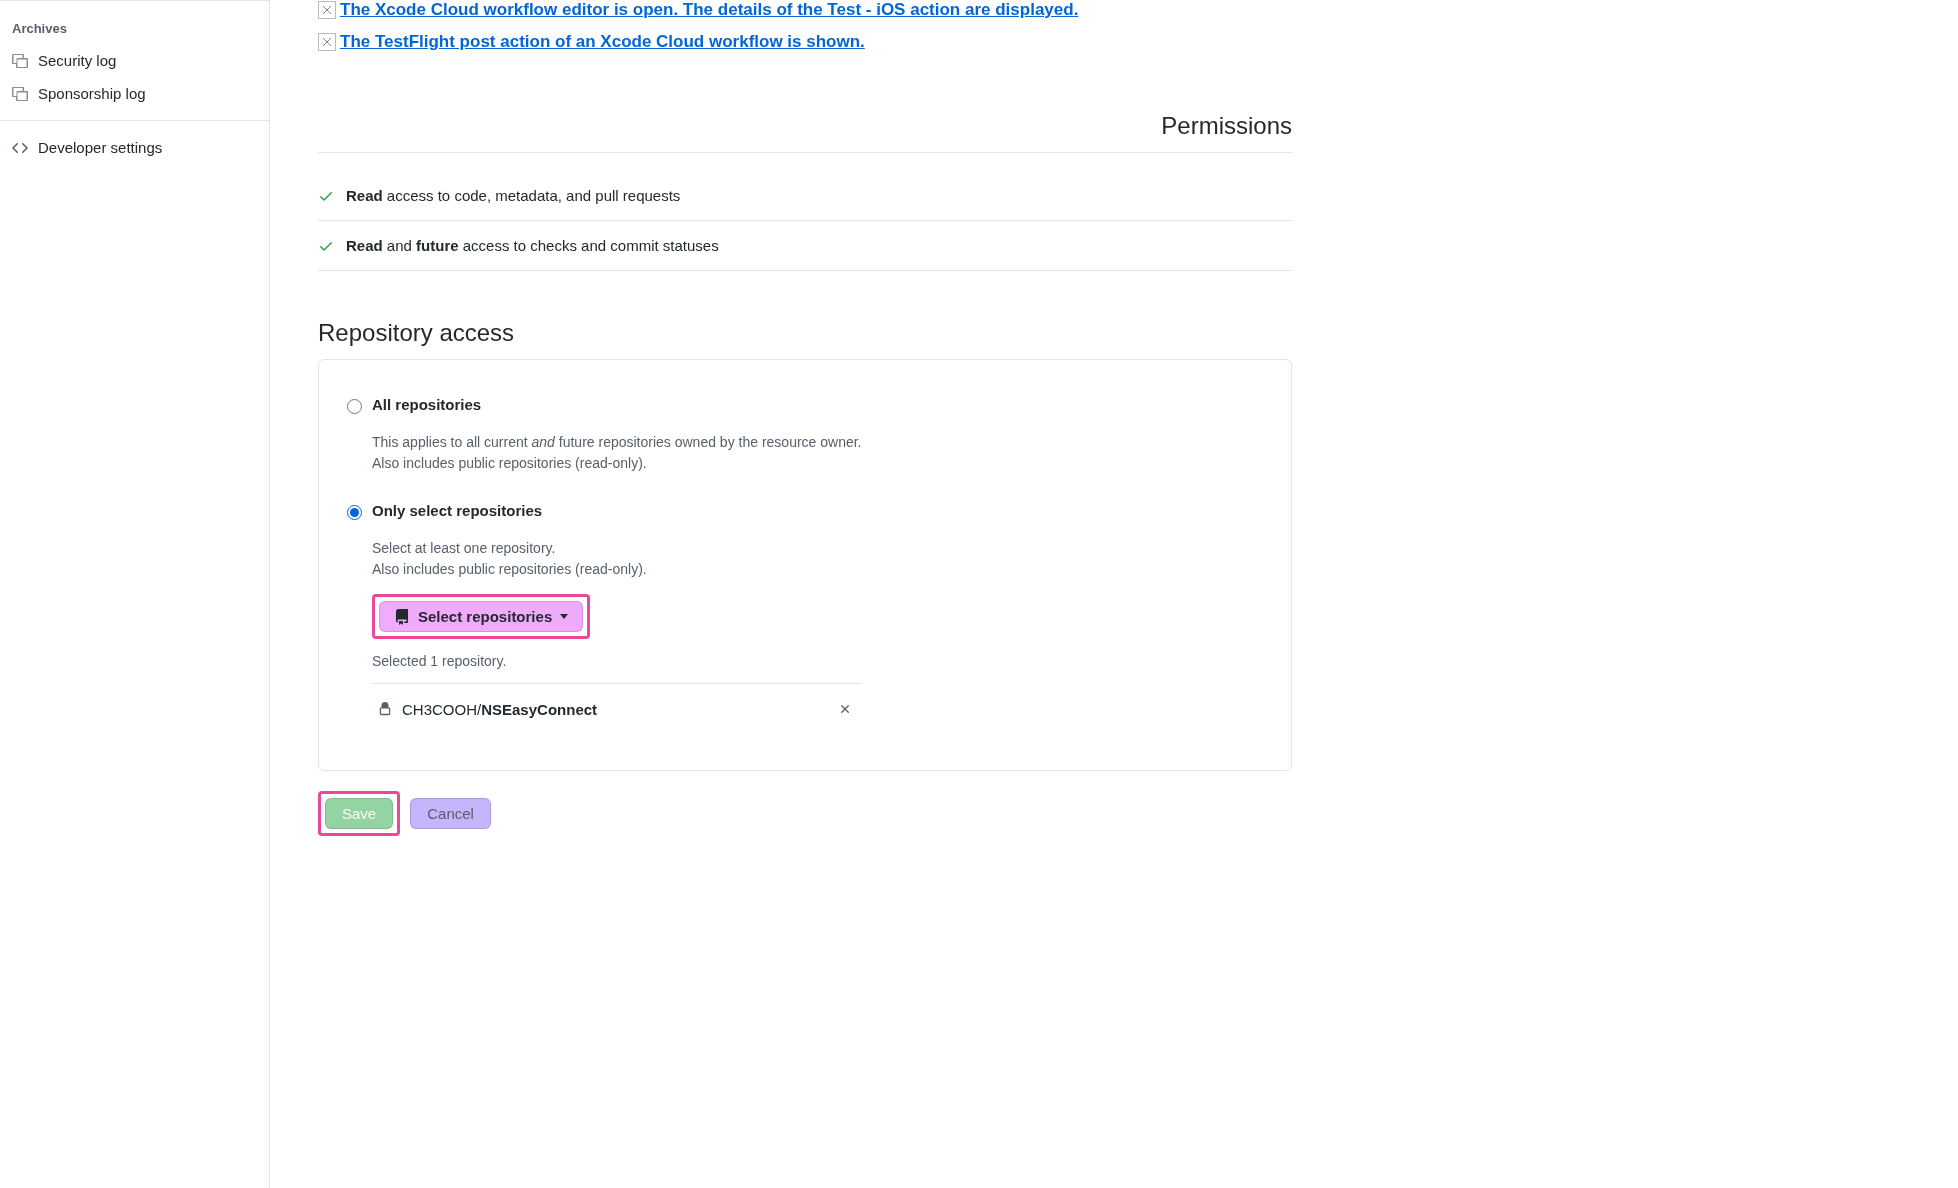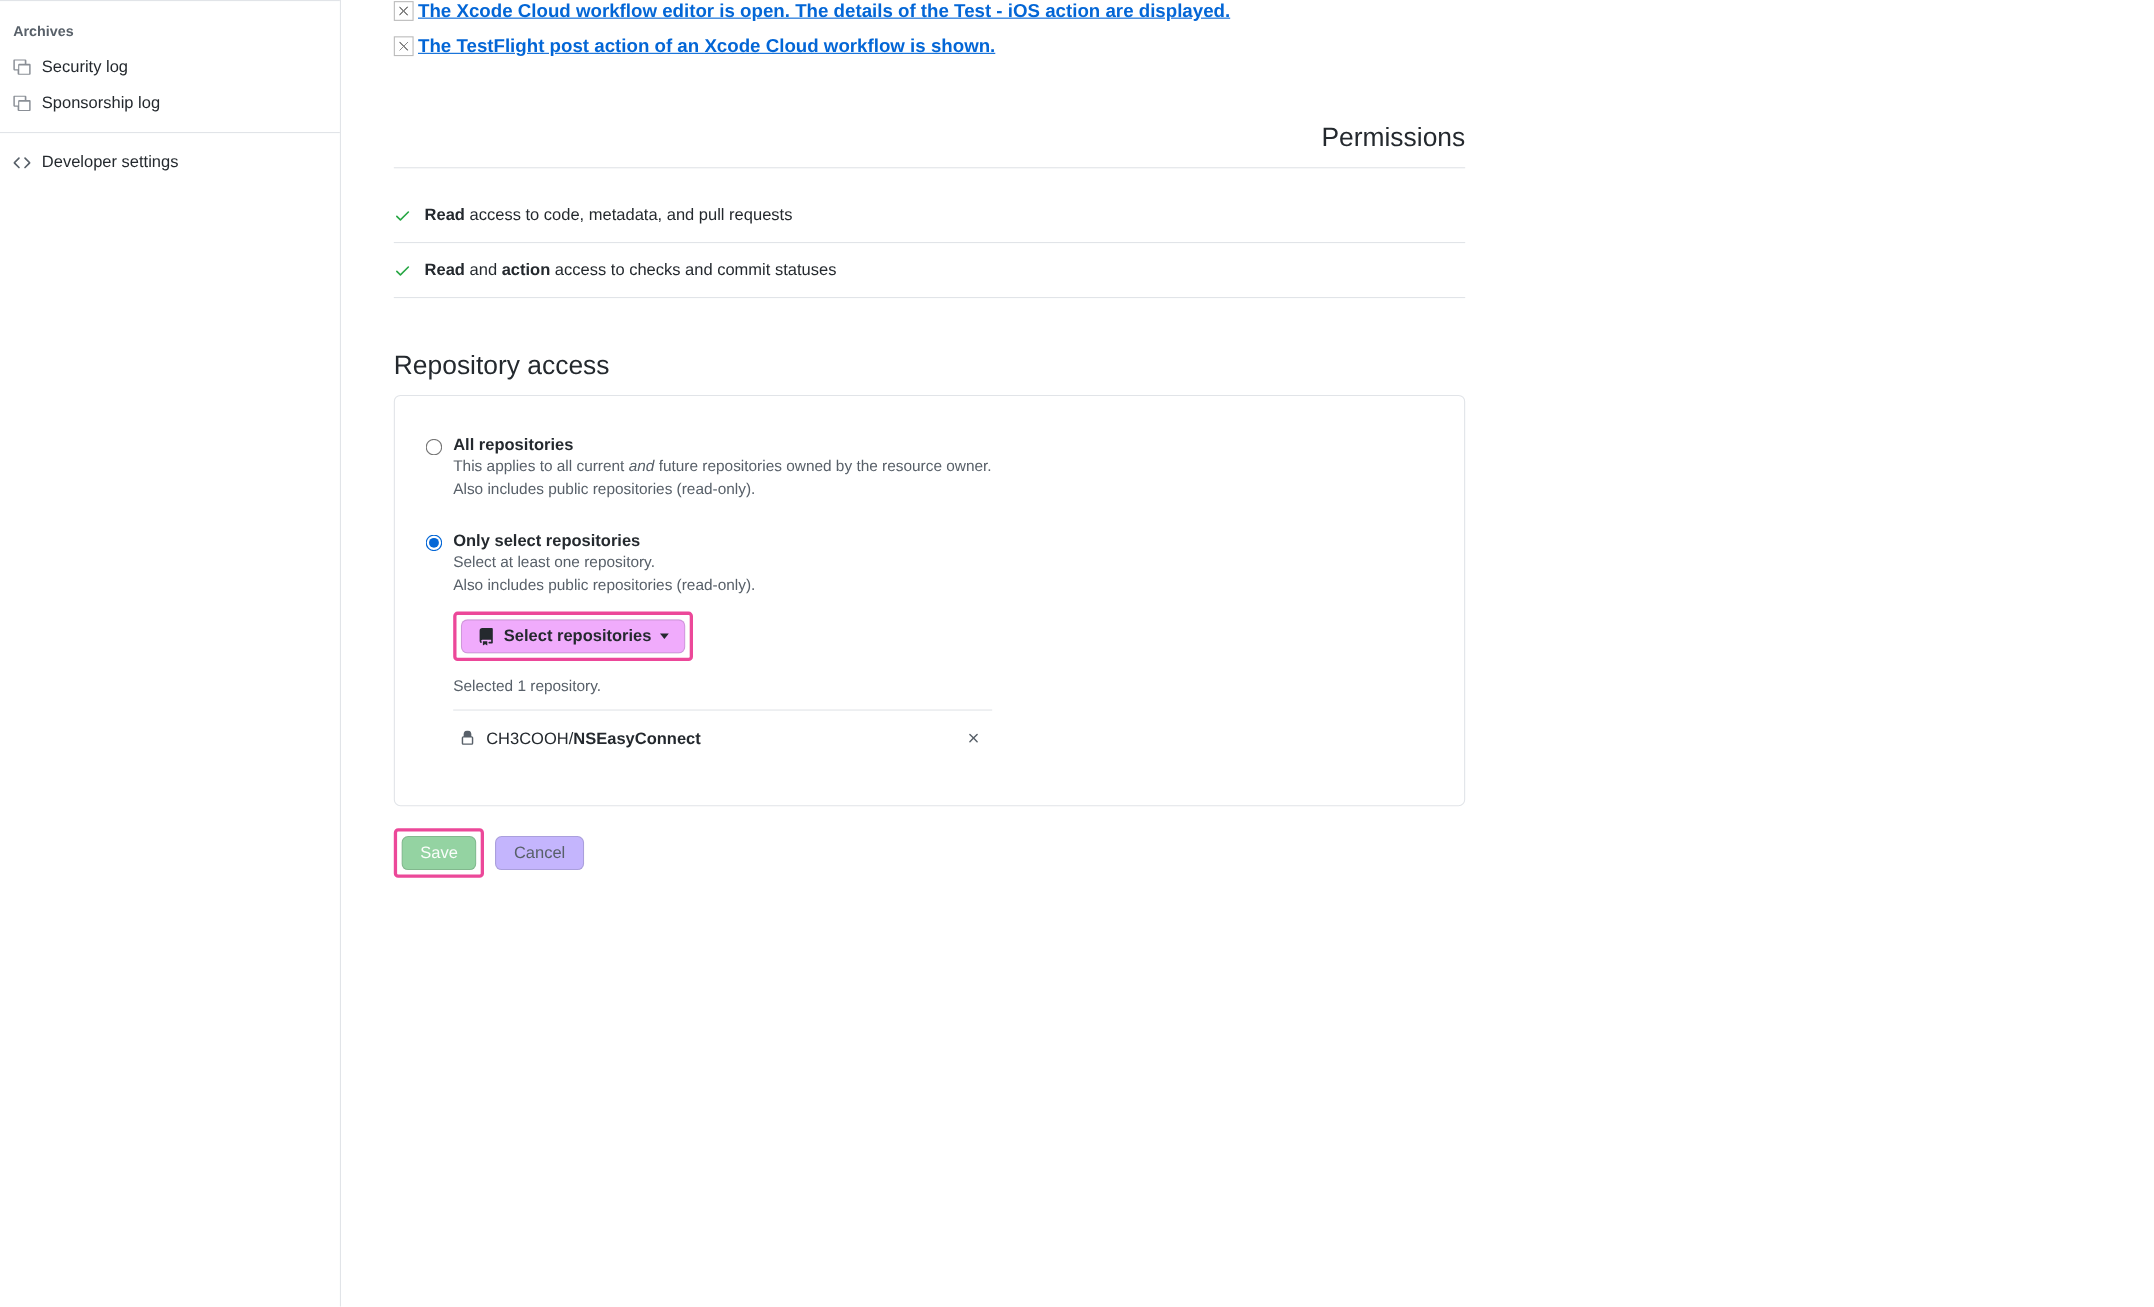--- a/index.html
+++ b/index.html
@@ -9,21 +9,21 @@
     }
     body {
       font-family: -apple-system, BlinkMacSystemFont, "Segoe UI", Helvetica, Arial, sans-serif;
       font-size: 14px;
       color: #24292e;
       background: #fff;
       display: flex;
       min-height: 100vh;
     }
     .sidebar {
-      width: 310px;
+      width: 270px;
       border-right: 1px solid #e1e4e8;
       padding: 0 0 20px 0;
       flex-shrink: 0;
     }
     .sidebar-divider-top {
       border-top: 1px solid #e1e4e8;
       margin-bottom: 20px;
     }
     .sidebar-section-title {
       font-size: 13px;
@@ -138,21 +138,21 @@
     }
     .radio-label {
       font-weight: 600;
       font-size: 15px;
       color: #24292e;
       cursor: pointer;
     }
     .radio-desc {
       font-size: 14px;
       color: #586069;
-      margin-top: 0;
+      margin-top: 19px;
       line-height: 1.5;
     }
     .radio-desc em {
       font-style: italic;
     }
     .select-repo-section {
       margin-top: 14px;
     }
     .highlight-pink {
       border: 3px solid #ec4899;
@@ -304,21 +304,21 @@
     </span>
   </div>
 
   <div class="perm-row">
     <span class="check-icon">
       <svg width="16" height="16" viewBox="0 0 16 16" fill="currentColor">
           <path d="M13.78 4.22a.75.75 0 010 1.06l-7.25 7.25a.75.75 0 01-1.06 0L2.22 9.28a.75.75 0 011.06-1.06L6 10.94l6.72-6.72a.75.75 0 011.06 0z"></path>
         </svg>
     </span>
     <span>
-      <strong>Read</strong><span> and </span><strong>action</strong><span> access to checks and commit statuses</span>
+      <strong>Read</strong><span> and </span><strong>future</strong><span> access to checks and commit statuses</span>
     </span>
   </div>
 
   <h2 class="section-heading">Repository access</h2>
 
   <div class="repo-access-box">
 
     <div class="radio-option">
       <input type="radio" name="repoaccess" class="radio-input" style="">
       <div class="radio-body">

